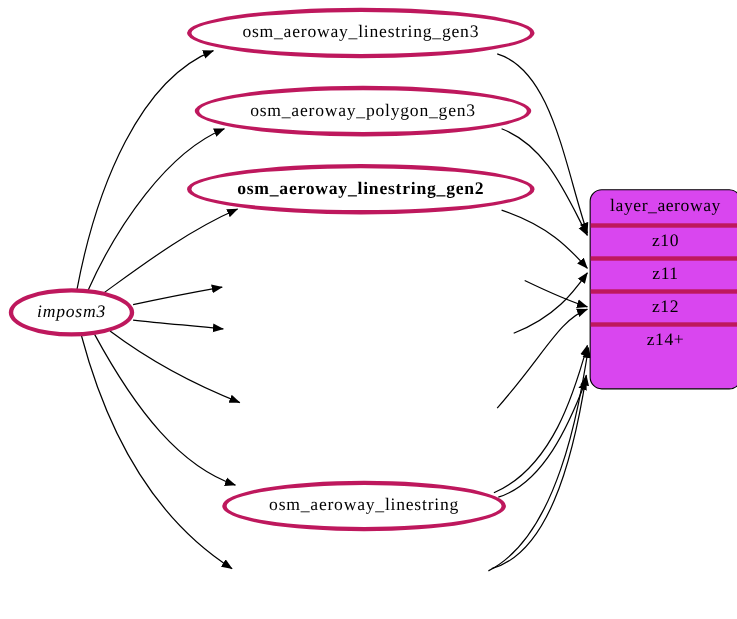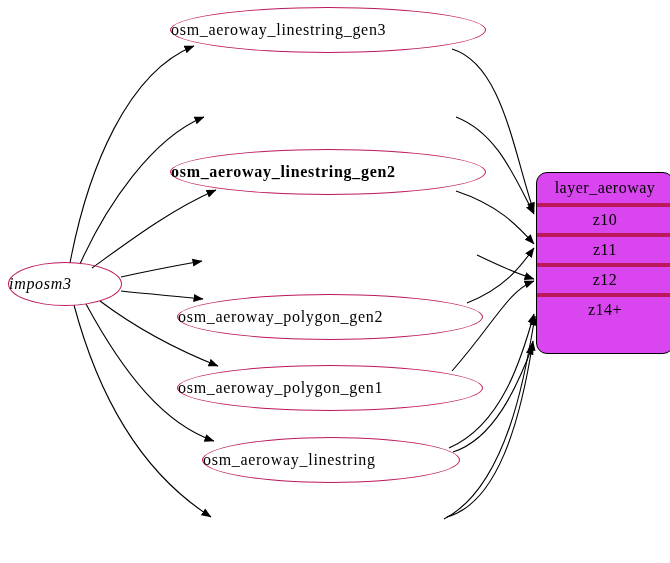--- a/index.html
+++ b/index.html
@@ -22,24 +22,25 @@
     width: 670px;
     height: 563px;
   }
   .edge {
     fill: none;
     stroke: #000000;
     stroke-width: 1.1;
   }
   .ellipse-node {
     position: absolute;
-    border: 1px solid #be185d;
+    border: 4px solid #be185d;
     border-radius: 50%;
     display: flex;
     align-items: center;
+    justify-content: center;
     box-sizing: border-box;
     background: transparent;
   }
   .node-label {
     font-size: 16px;
     letter-spacing: 0.7px;
     color: #000000;
     white-space: nowrap;
   }
   .record-node {
@@ -101,28 +102,25 @@
     <path class="edge" d="M447,517 C497,503 520,424 533,341" marker-end="url(#arrowhead)"></path>
   </svg>
 
   <div class="ellipse-node" style="left:8px; top:262px; width:114px; height:44px;font-style:italic;">
     <span class="node-label">imposm3</span>
   </div>
 
   <div class="ellipse-node" style="left:170px; top:7px; width:316px; height:46px;">
     <span class="node-label">osm_aeroway_linestring_gen3</span>
   </div>
+  <div class="ellipse-node" style="left:177px; top:78px; width:306px; height:46px;">
+    <span class="node-label">osm_aeroway_polygon_gen3</span>
+  </div>
   <div class="ellipse-node" style="left:170px; top:149px; width:316px; height:46px;font-weight:bold;">
     <span class="node-label">osm_aeroway_linestring_gen2</span>
-  </div>
-  <div class="ellipse-node" style="left:177px; top:294px; width:306px; height:46px;">
-    <span class="node-label">osm_aeroway_polygon_gen2</span>
-  </div>
-  <div class="ellipse-node" style="left:177px; top:365px; width:306px; height:46px;">
-    <span class="node-label">osm_aeroway_polygon_gen1</span>
   </div>
   <div class="ellipse-node" style="left:202px; top:437px; width:258px; height:46px;">
     <span class="node-label">osm_aeroway_linestring</span>
   </div>
 
   <div class="record-node">
     <div class="record-row">layer_aeroway</div>
     <div class="record-row">z10</div>
     <div class="record-row">z11</div>
     <div class="record-row">z12</div>

